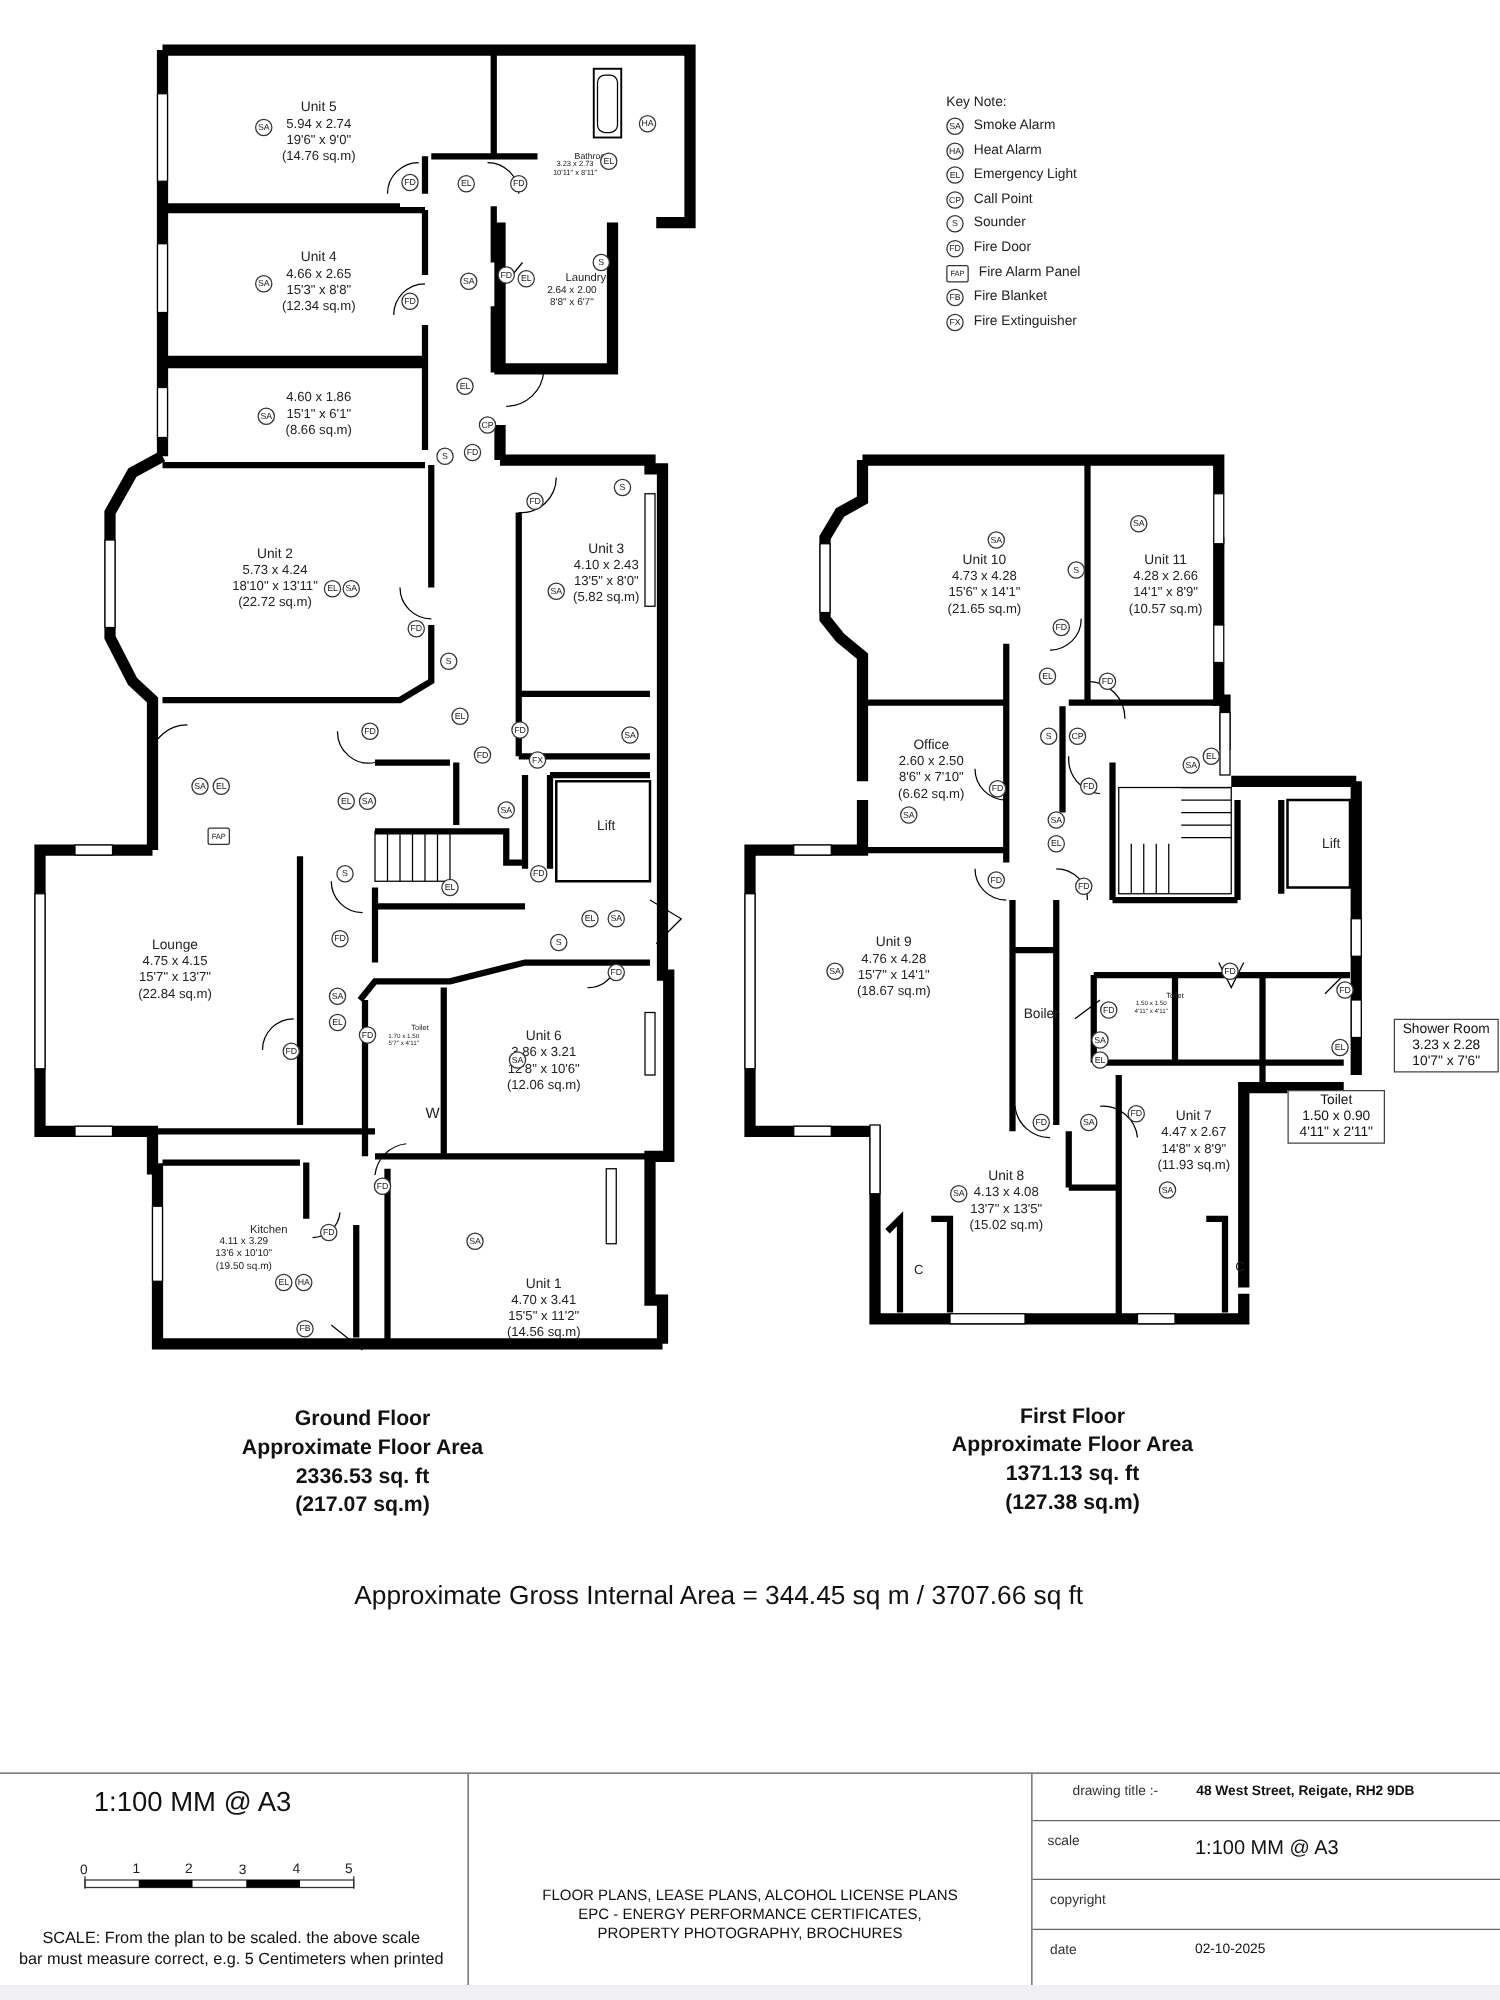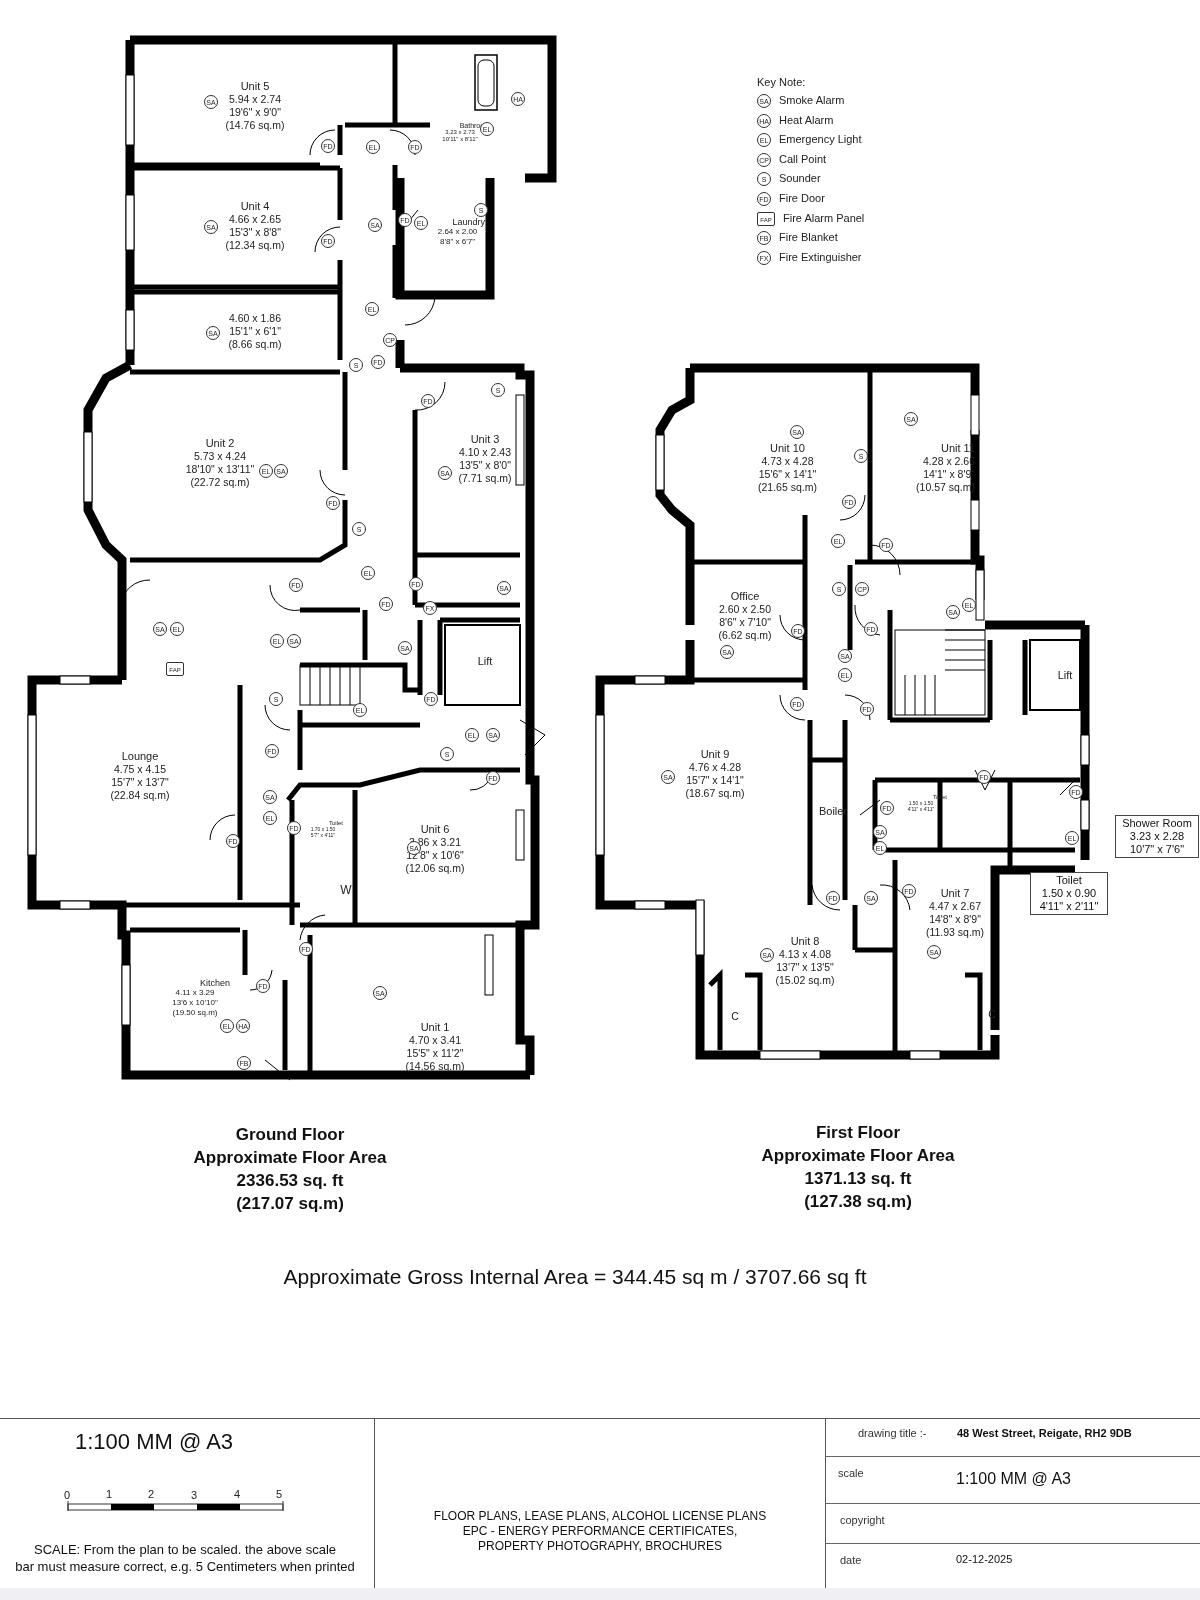--- a/index.html
+++ b/index.html
@@ -235,21 +235,21 @@
 <div class="room-label" style="left:165px;top:437px;width:110px;">
   <div class="nm">Unit 2</div>
   <div>5.73 x 4.24</div>
   <div>18'10" x 13'11"</div>
   <div>(22.72 sq.m)</div>
 </div>
 <div class="room-label" style="left:440px;top:433px;width:90px;">
   <div class="nm">Unit 3</div>
   <div>4.10 x 2.43</div>
   <div>13'5" x 8'0"</div>
-  <div>(7.71 sq.m)</div>
+  <div>(5.82 sq.m)</div>
 </div>
 <div class="room-label" style="left:460px;top:655px;width:50px;">
   <div class="nm">Lift</div>
 </div>
 <div class="room-label" style="left:85px;top:750px;width:110px;">
   <div class="nm">Lounge</div>
   <div>4.75 x 4.15</div>
   <div>15'7" x 13'7"</div>
   <div>(22.84 sq.m)</div>
 </div>
@@ -279,21 +279,21 @@
   <div>15'5" x 11'2"</div>
   <div>(14.56 sq.m)</div>
 </div>
 
 <div class="room-label" style="left:740px;top:442px;width:95px;">
   <div class="nm">Unit 10</div>
   <div>4.73 x 4.28</div>
   <div>15'6" x 14'1"</div>
   <div>(21.65 sq.m)</div>
 </div>
-<div class="room-label" style="left:890px;top:442px;width:85px;text-align:right;">
+<div class="room-label" style="left:890px;top:442px;width:85px;">
   <div class="nm">Unit 11</div>
   <div>4.28 x 2.66</div>
   <div>14'1" x 8'9"</div>
   <div>(10.57 sq.m)</div>
 </div>
 <div class="room-label" style="left:705px;top:590px;width:80px;">
   <div class="nm">Office</div>
   <div>2.60 x 2.50</div>
   <div>8'6" x 7'10"</div>
   <div>(6.62 sq.m)</div>
@@ -524,17 +524,17 @@
     <div class="tb-row" style="top:38px;height:46px;">
       <span style="position:absolute;left:12px;top:10px;font-size:11px;color:#333;">scale</span>
       <span style="position:absolute;left:130px;top:13px;font-size:16px;">1:100 MM @ A3</span>
     </div>
     <div class="tb-row" style="top:85px;height:39px;">
       <span style="position:absolute;left:14px;top:10px;font-size:11px;color:#333;">copyright</span>
       <span style="position:absolute;left:130px;top:10px;font-size:11px;"></span>
     </div>
     <div style="position:absolute;left:0;top:125px;width:374px;height:45px;">
       <span style="position:absolute;left:14px;top:10px;font-size:11px;color:#333;">date</span>
-      <span style="position:absolute;left:130px;top:9px;font-size:11px;">02-12-2025</span>
+      <span style="position:absolute;left:130px;top:9px;font-size:11px;">02-10-2025</span>
     </div>
   </div>
 </div>
 <div class="footer-strip"></div>
 
 </body></html>

